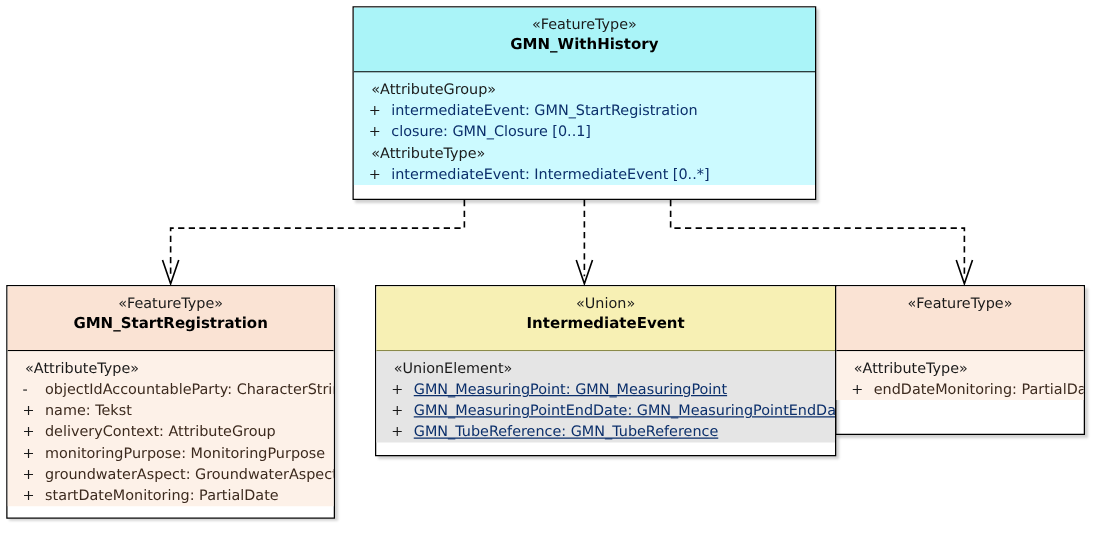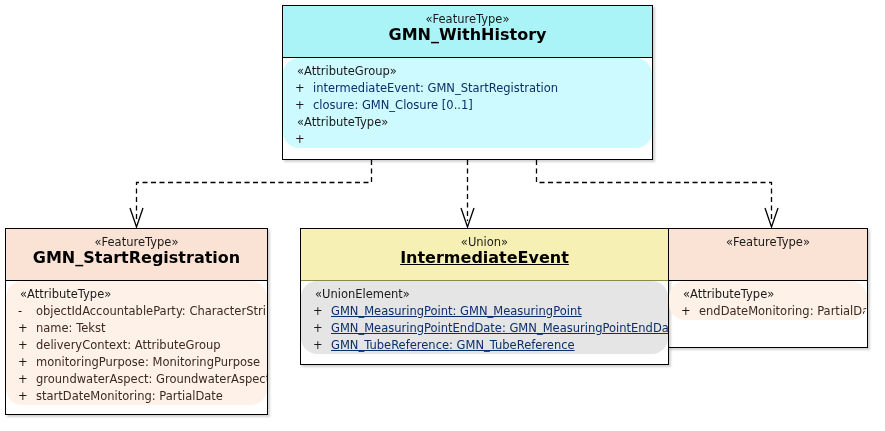--- a/index.html
+++ b/index.html
@@ -38,34 +38,32 @@
     padding-top: 6px;
     overflow: hidden;
   }
   .stereotype {
     font-size: 11.5px;
     color: #1a1a1a;
     line-height: 15px;
     white-space: nowrap;
   }
   .class-name {
-    font-size: 16px;
+    font-size: 12px;
     font-weight: bold;
     color: #000000;
     line-height: 16px;
     white-space: nowrap;
   }
   .class-name.underlined {
-    text-decoration: underline;
   }
   .uml-body {
     box-sizing: border-box;
     padding-top: 5px;
     overflow: hidden;
-    border-radius: 16px;
   }
   .compartment-stereotype {
     font-size: 11.5px;
     color: #1a1a1a;
     line-height: 17px;
     padding-left: 14px;
     white-space: nowrap;
   }
   .attr-row {
     display: block;
@@ -149,20 +147,21 @@
         <span class="attr-vis">+</span>
         <span class="attr-text">intermediateEvent: GMN_StartRegistration</span>
       </div>
       <div class="attr-row">
         <span class="attr-vis">+</span>
         <span class="attr-text">closure: GMN_Closure [0..1]</span>
       </div>
       <div class="compartment-stereotype">«AttributeType»</div>
       <div class="attr-row">
         <span class="attr-vis">+</span>
+        <span class="attr-text">intermediateEvent: IntermediateEvent [0..*]</span>
       </div>
     </div>
   </div>
 
   <div class="uml-class theme-peach" style="left:5px; top:228px; width:263px; height:187px;">
     <div class="uml-header" style="height:52px;">
       <div class="stereotype">«FeatureType»</div>
       <div class="class-name">GMN_StartRegistration</div>
     </div>
     <div class="uml-body">

